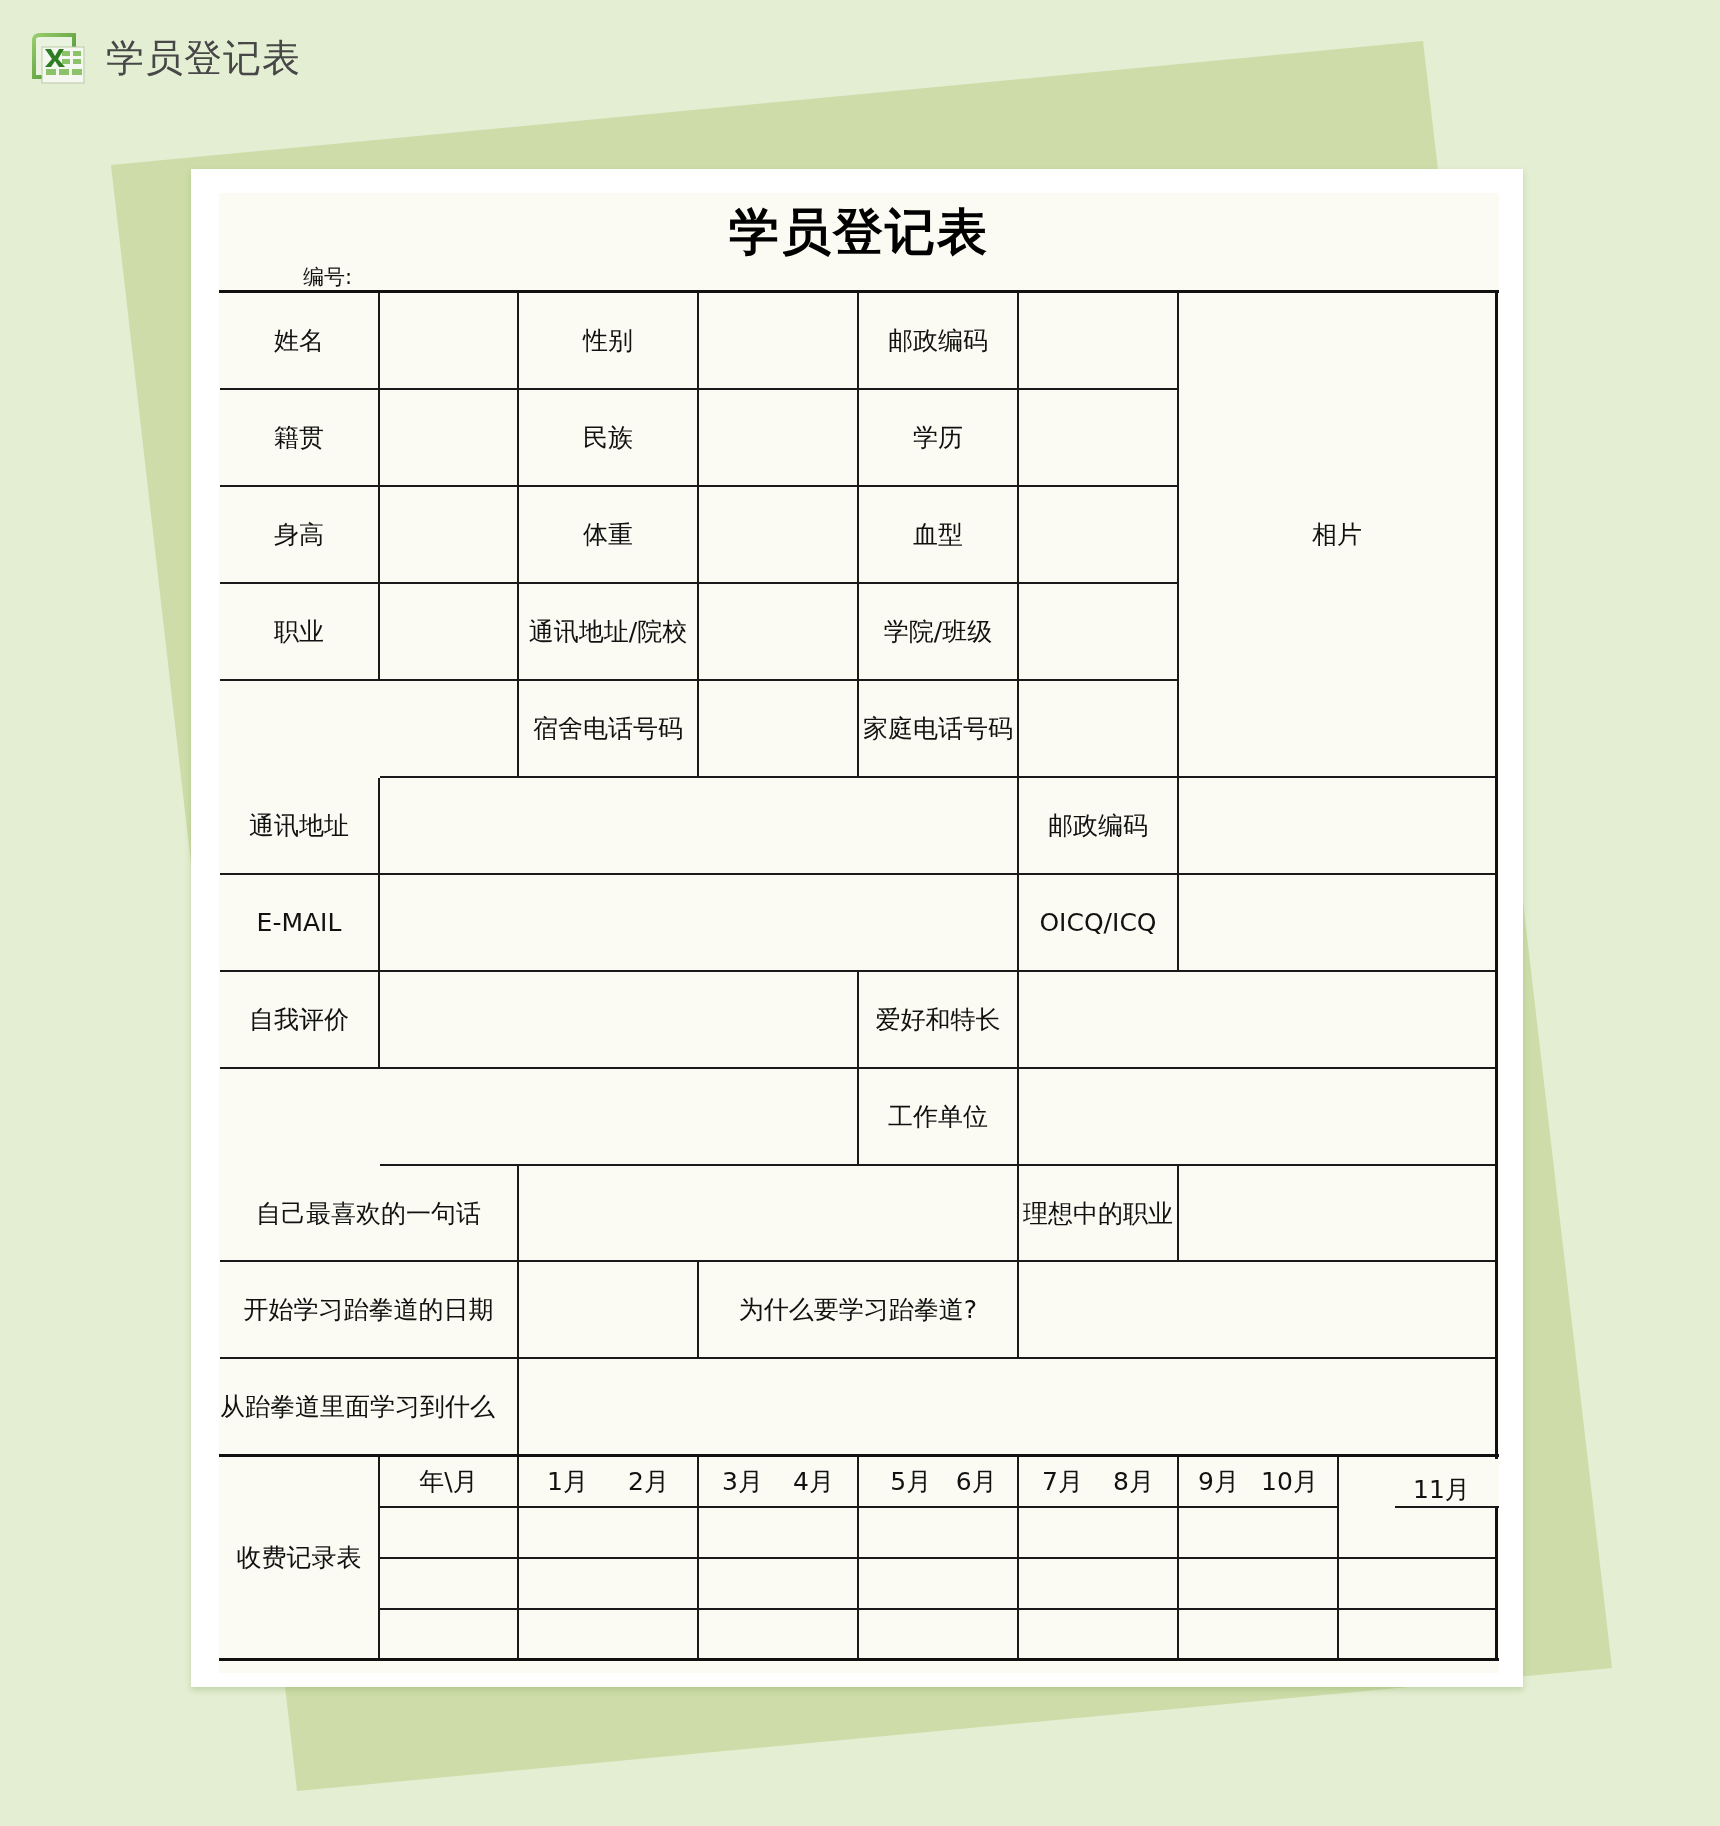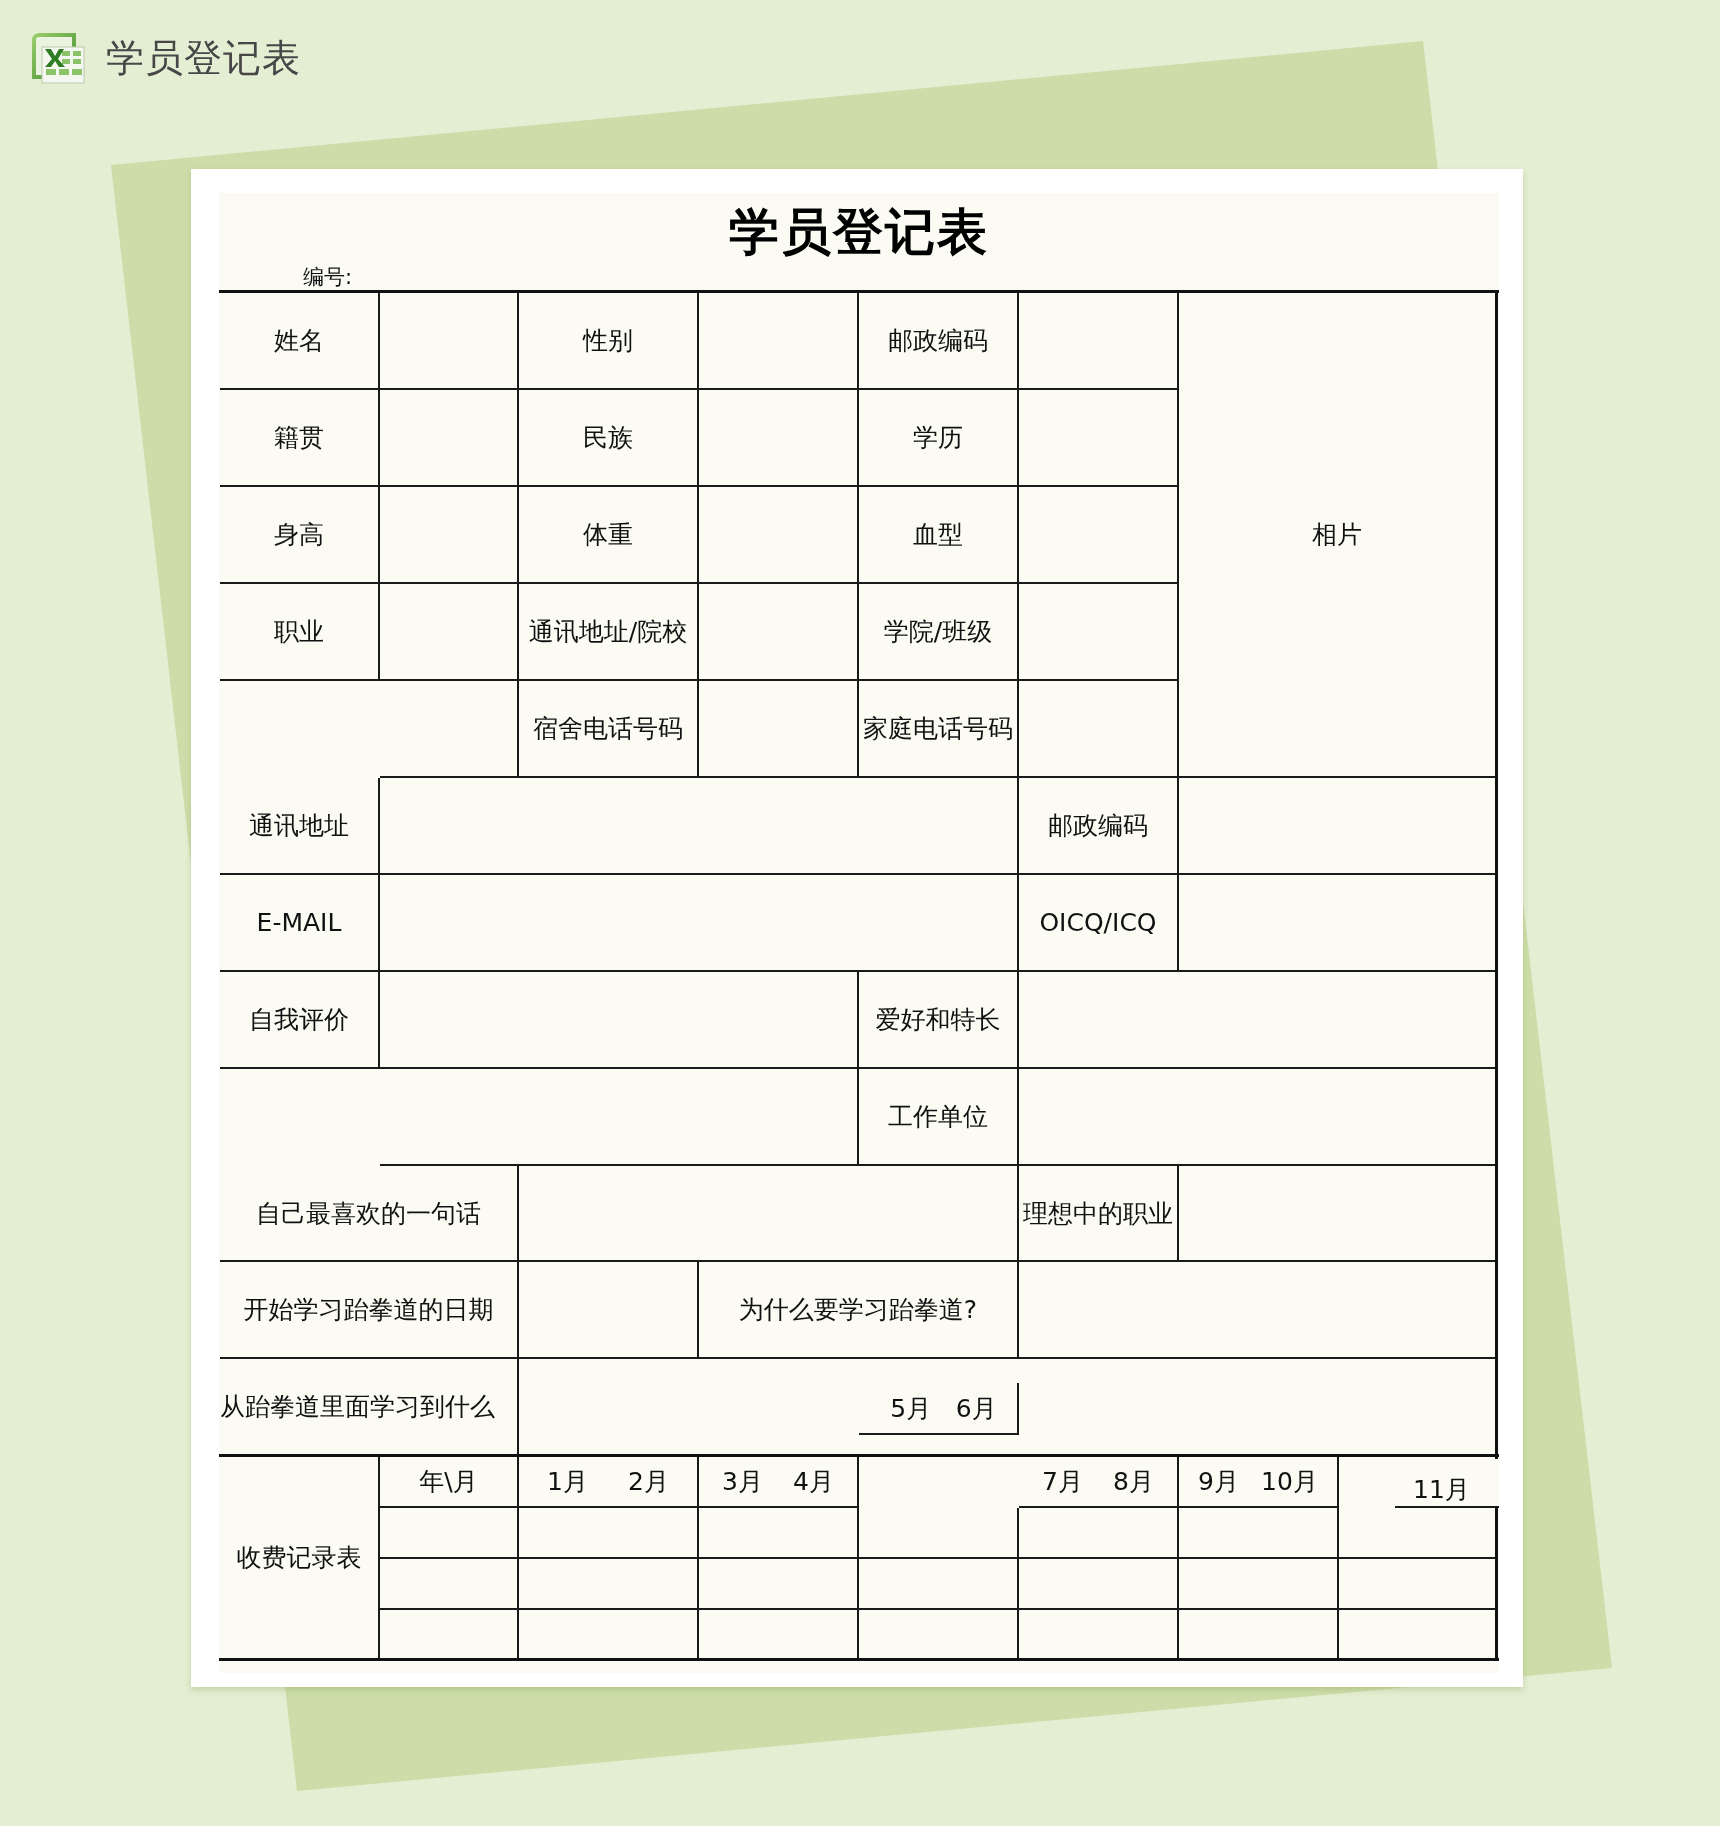--- a/index.html
+++ b/index.html
@@ -153,21 +153,21 @@
         <span>1月</span>
         <span>2月</span>
       </div>
     </div>
   <div class="cell" style="left:480px;top:1263px;width:160px;height:52px;">
       <div class="month-pair">
         <span>3月</span>
         <span>4月</span>
       </div>
     </div>
-  <div class="cell" style="left:640px;top:1190px;width:160px;height:52px;padding-left:11px;">
+  <div class="cell" style="left:640px;top:1263px;width:160px;height:52px;padding-left:11px;">
       <div class="month-pair">
         <span>5月</span>
         <span>6月</span>
       </div>
     </div>
   <div class="cell" style="left:800px;top:1263px;width:160px;height:52px;">
       <div class="month-pair">
         <span>7月</span>
         <span>8月</span>
       </div>

